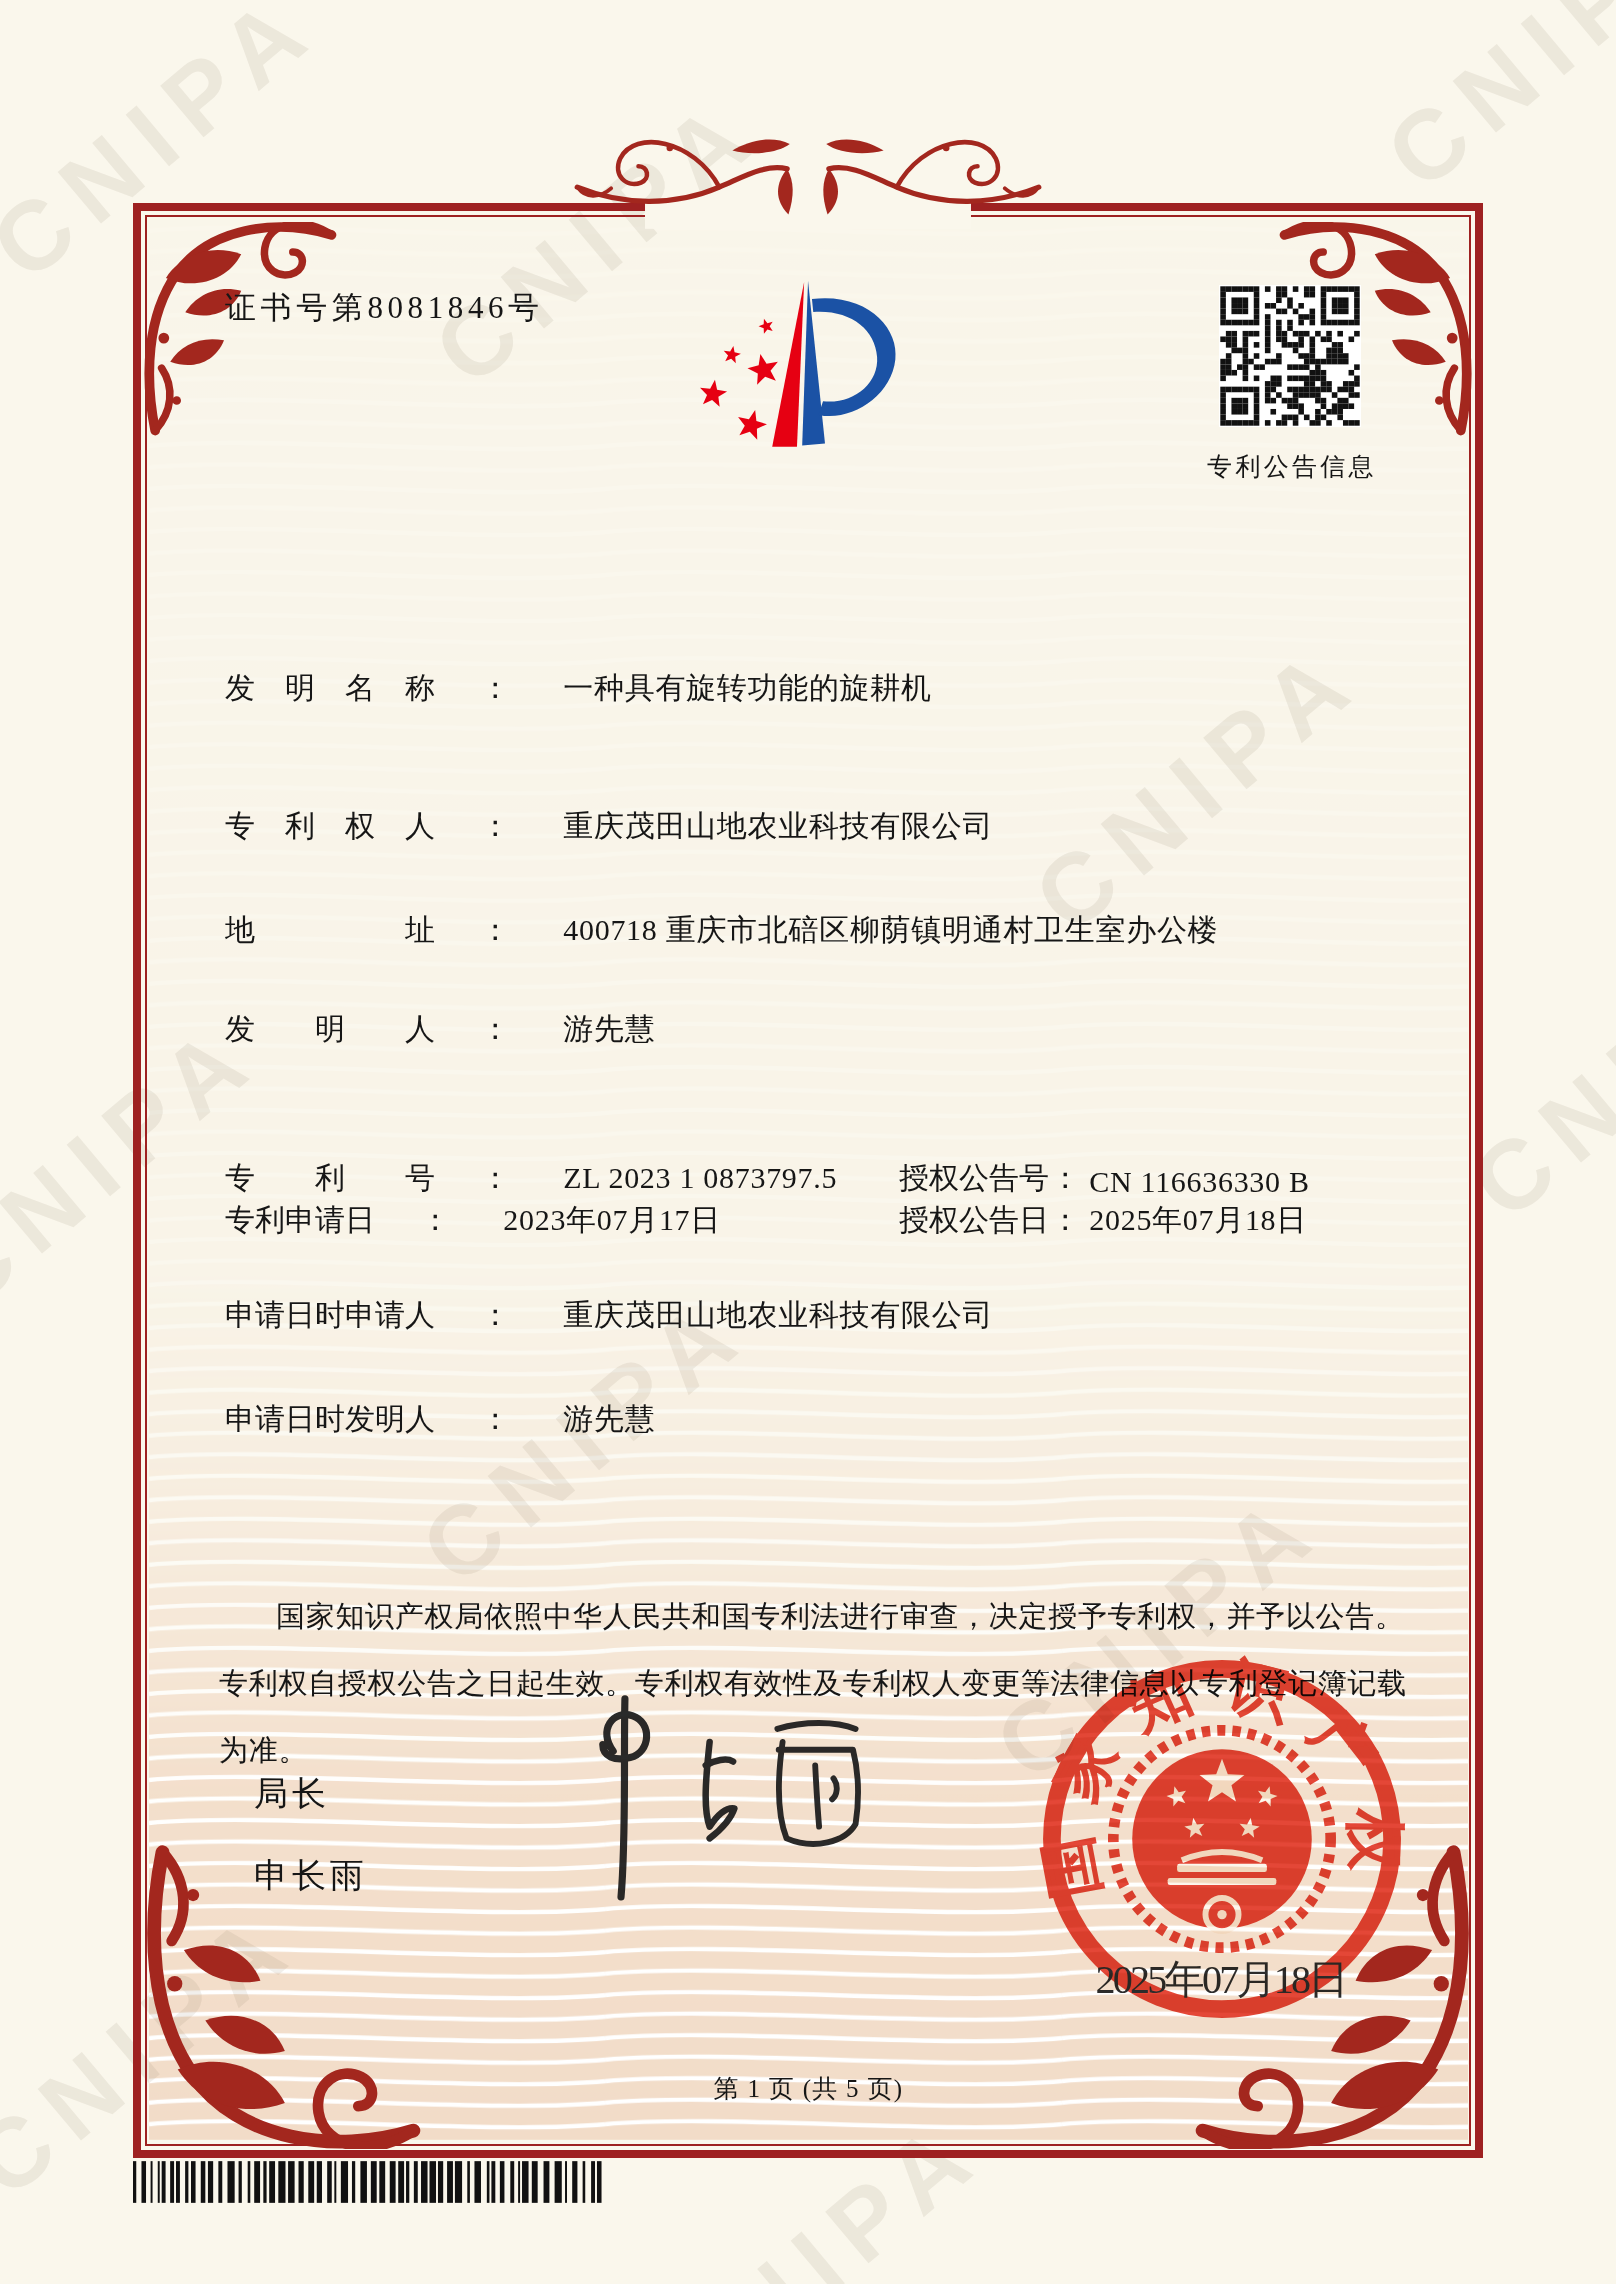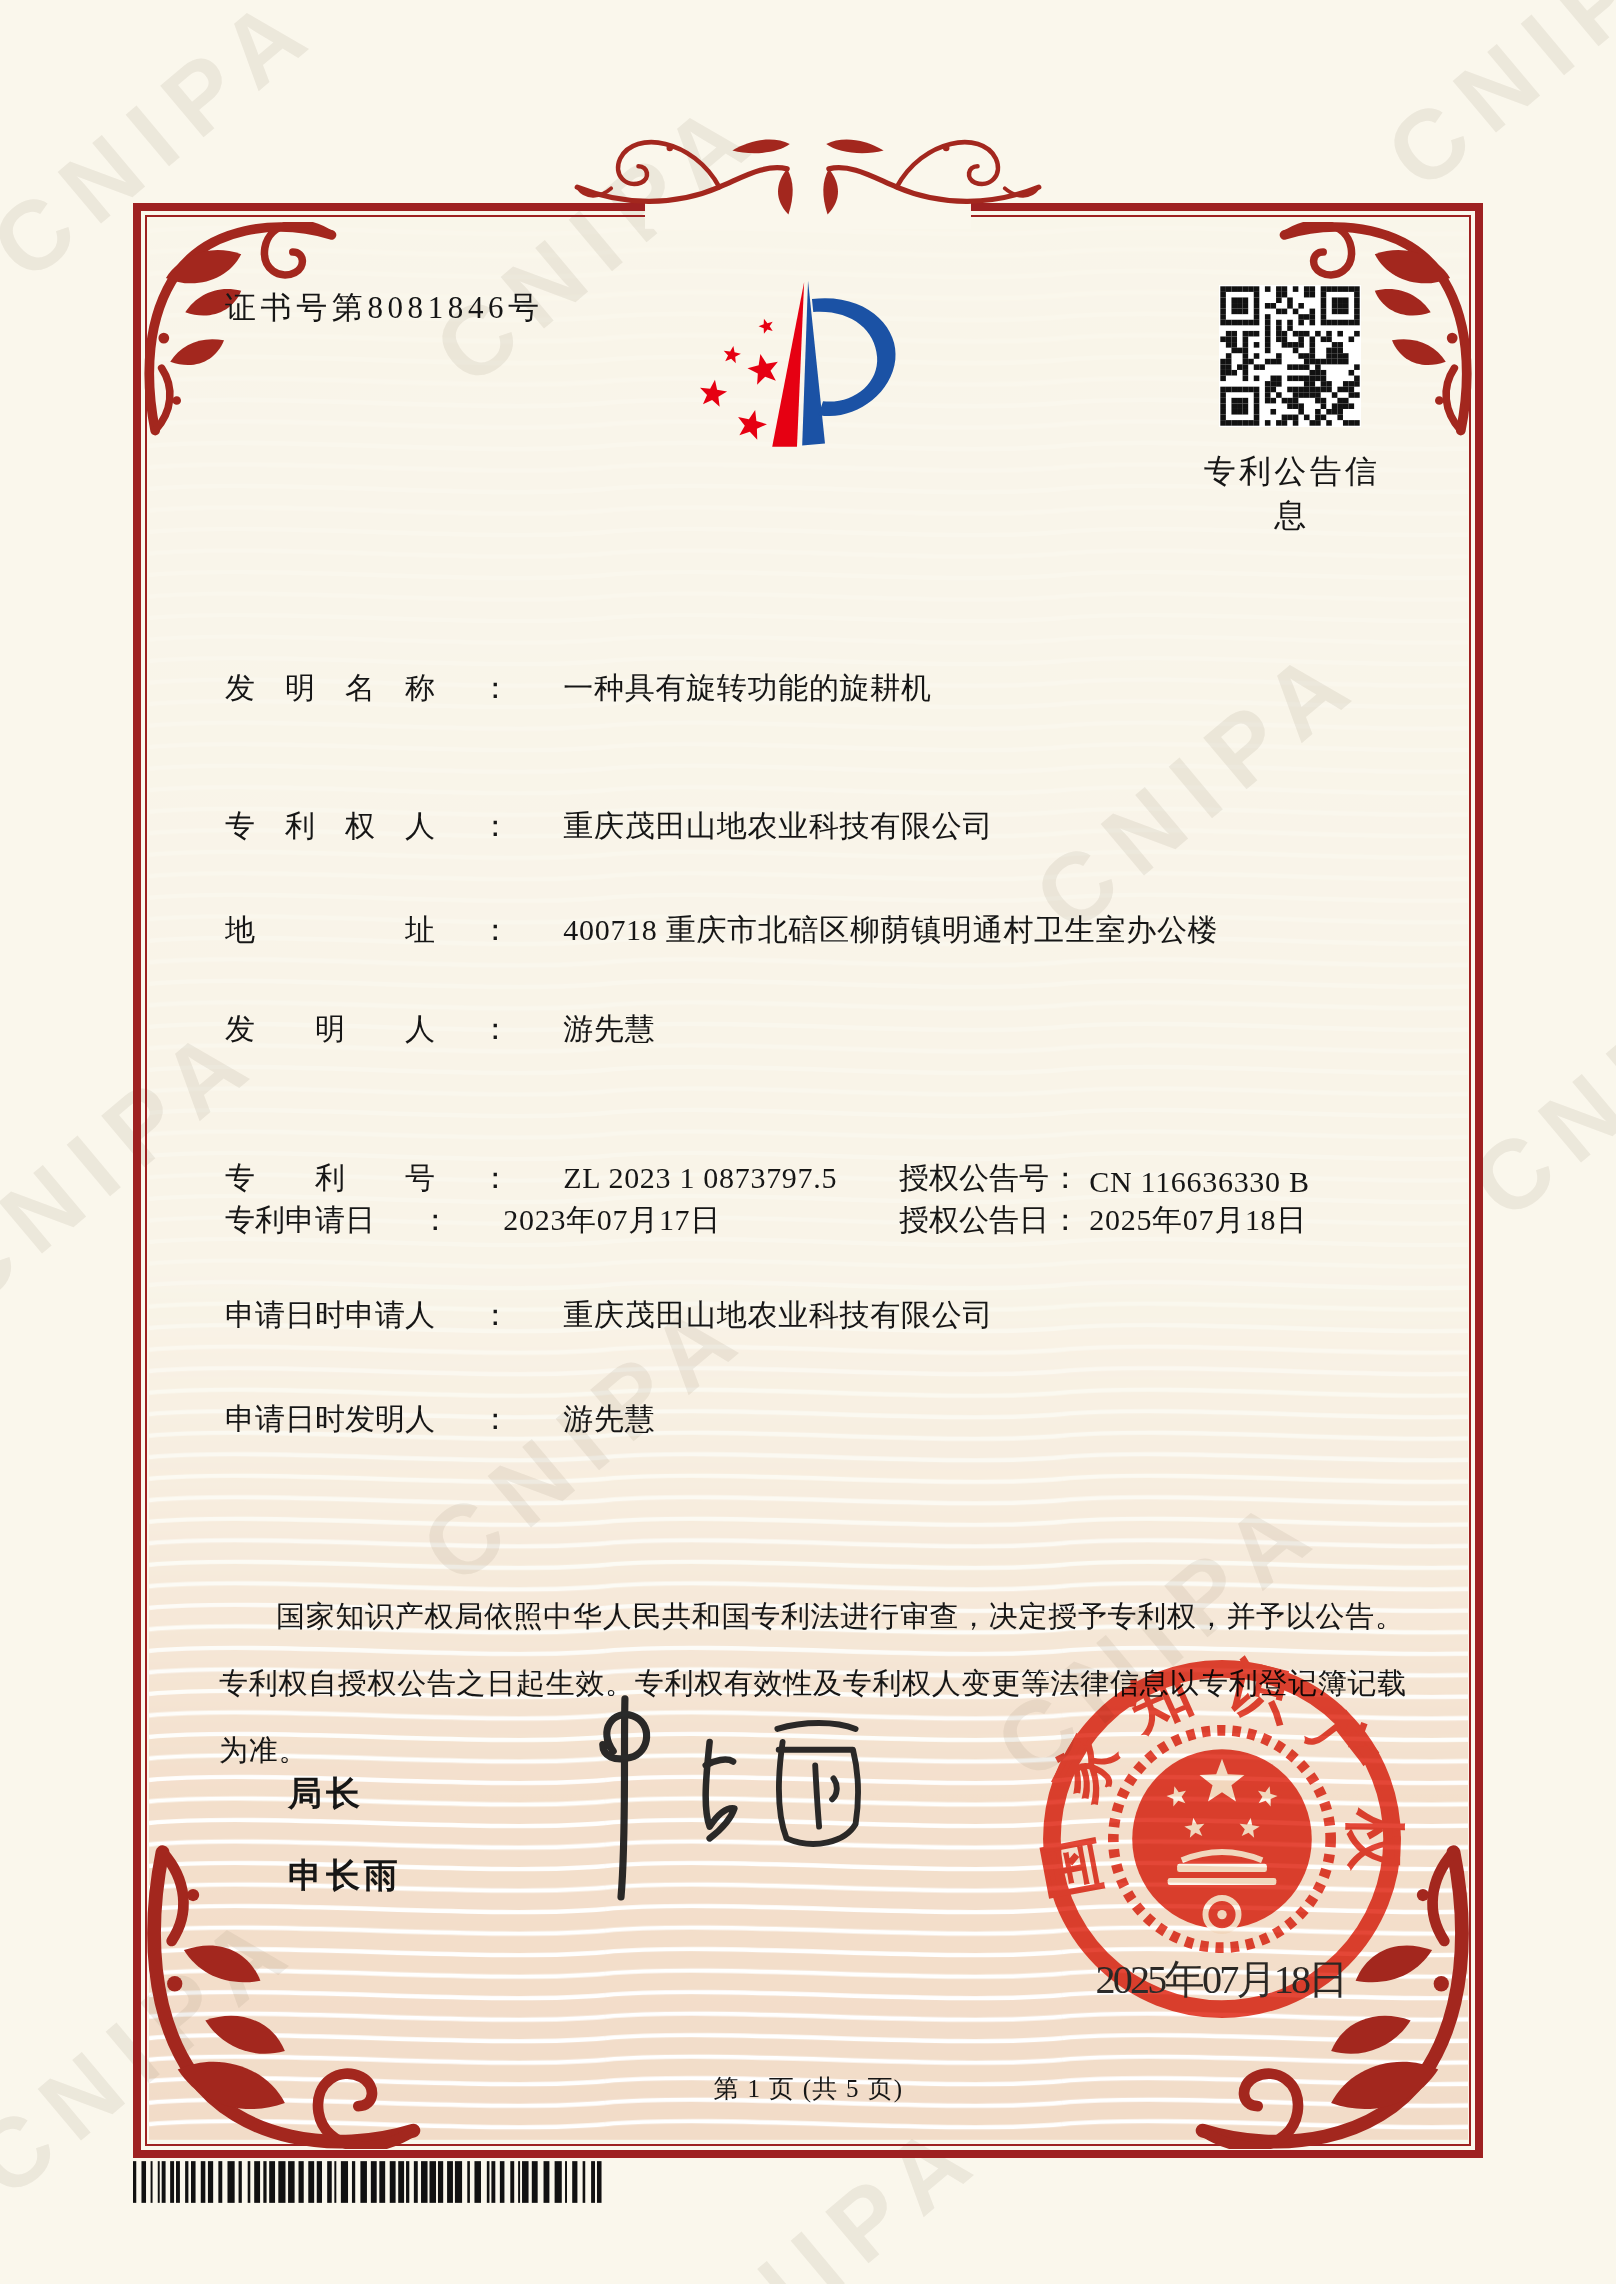--- a/index.html
+++ b/index.html
@@ -13,35 +13,35 @@
   .frame{position:absolute;left:133px;top:203px;right:133px;bottom:126px;
          border:8.5px solid #9e2121;z-index:3;}
   .frame-inner{position:absolute;inset:3.9px;border:2.6px solid #9e2121;}
   .waves{position:absolute;left:149px;top:219px;z-index:1;}
   .orn{position:absolute;z-index:4;pointer-events:none;}
   
   .certno{position:absolute;left:225px;top:287px;z-index:5;font-size:31px;letter-spacing:4.6px;}
   .logo{position:absolute;left:696px;top:274px;z-index:5;}
   .qrbox{position:absolute;left:1219px;top:285px;width:142px;height:142px;background:#fff;z-index:5;}
   .qrlabel{position:absolute;left:1194px;top:450px;width:196px;z-index:5;text-align:center;
-           font-size:32px;letter-spacing:3.3px;}
+           font-size:25px;letter-spacing:3.3px;}
   .title{position:absolute;left:225px;top:478px;width:1167px;z-index:5;text-align:center;
          font-size:70px;font-weight:700;letter-spacing:30px;text-indent:30px;}
   .row{position:absolute;left:225px;width:1174px;z-index:5;font-size:30px;display:flex;
        align-items:baseline;white-space:nowrap;gap:44px;}
   .lab{display:inline-block;width:210px;text-align:justify;text-align-last:justify;}
   .lab-dense{display:inline-block;}
   .colon{display:inline-block;margin-left:1.3px;}
   .val{margin-left:9px;letter-spacing:0.7px;}
   .rcol{position:absolute;left:674px;top:0;display:flex;align-items:flex-end;}
   .stmt{position:absolute;left:207px;top:1583px;width:1211px;z-index:5;font-size:29px;
         line-height:67px;letter-spacing:0.7px;margin-left:12px;}
   .stmt .l1{text-indent:57px;}
-  .sig-label{position:absolute;left:254px;z-index:5;font-size:34px;font-weight:700;
-             font-family:"Liberation Sans","DejaVu Sans",sans-serif;letter-spacing:3.9px;margin-left:34px;}
+  .sig-label{position:absolute;left:254px;z-index:5;font-size:34px;font-weight:400;
+             font-family:"Liberation Sans","DejaVu Sans",sans-serif;letter-spacing:3.9px;}
   .signature{position:absolute;left:535px;top:1687px;z-index:5;}
   .seal{position:absolute;left:1033px;top:1650px;z-index:6;}
   .footer{position:absolute;left:225px;top:2072px;width:1167px;z-index:5;text-align:center;
           font-size:25px;letter-spacing:1.3px;}
   .barcode{position:absolute;left:133px;top:2161px;z-index:5;}
 </style>
 </head>
 <body>
 
 <div class="page">

